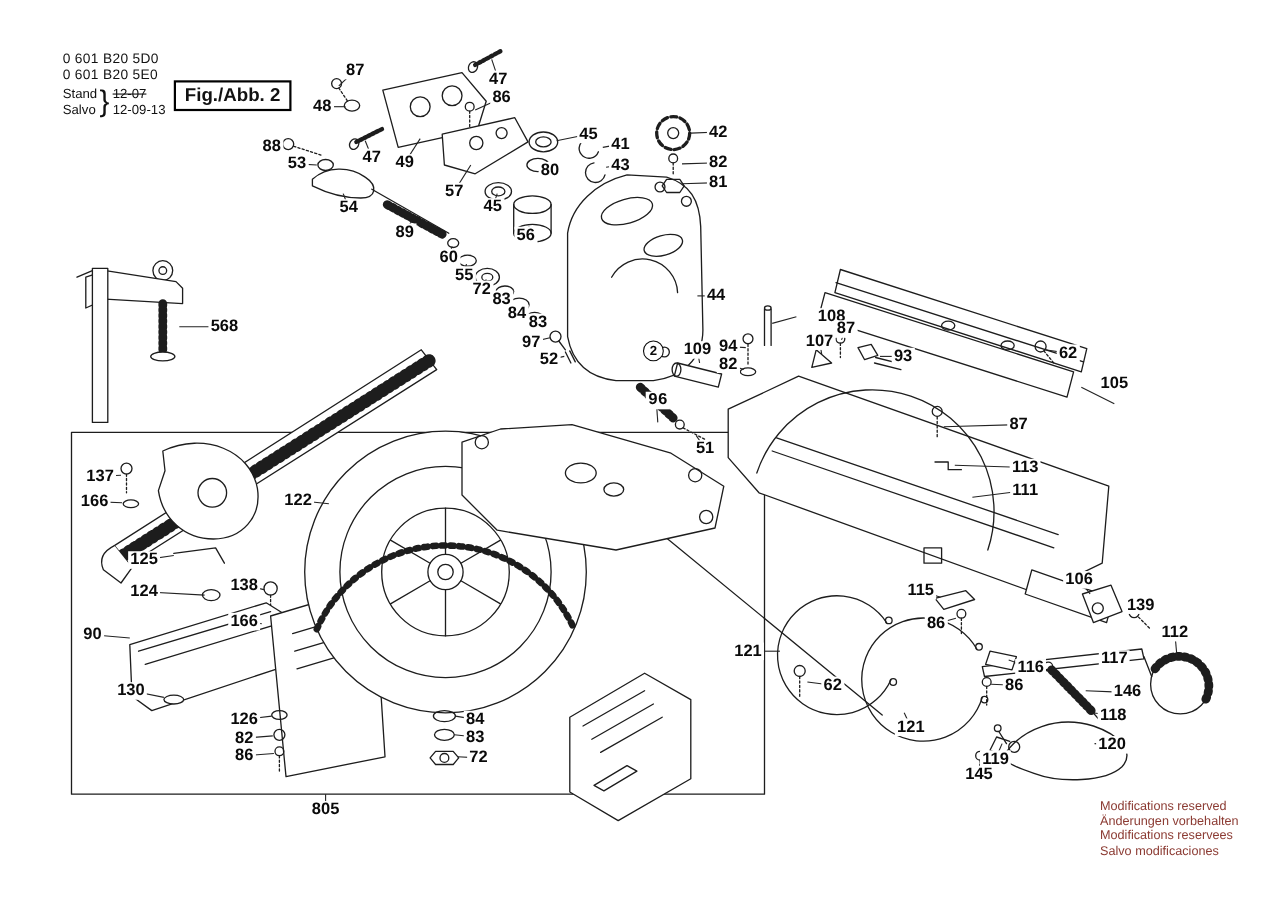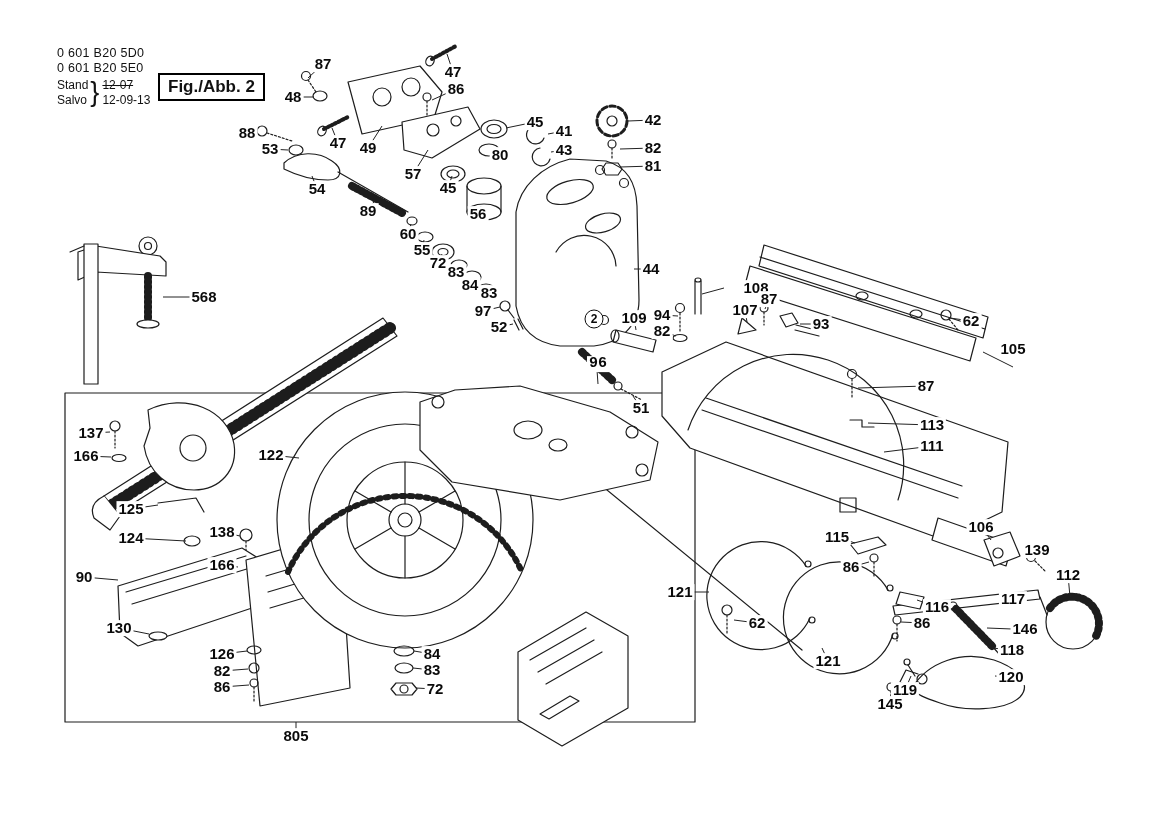--- a/index.html
+++ b/index.html
@@ -461,14 +461,20 @@
       <div class="brace">}</div>
       <div class="issue-values">
         <div class="struck">12-07</div>
         <div>12-09-13</div>
       </div>
     </div>
   </div>
 
   <div id="fig-box">Fig./Abb. 2</div>
 
+  <div id="notices" style="color: rgb(139, 58, 50);">
+    <div>Modifications reserved</div>
+    <div>Änderungen vorbehalten</div>
+    <div>Modifications reservees</div>
+    <div>Salvo modificaciones</div>
+  </div>
 
 </div>
 
 </body></html>

